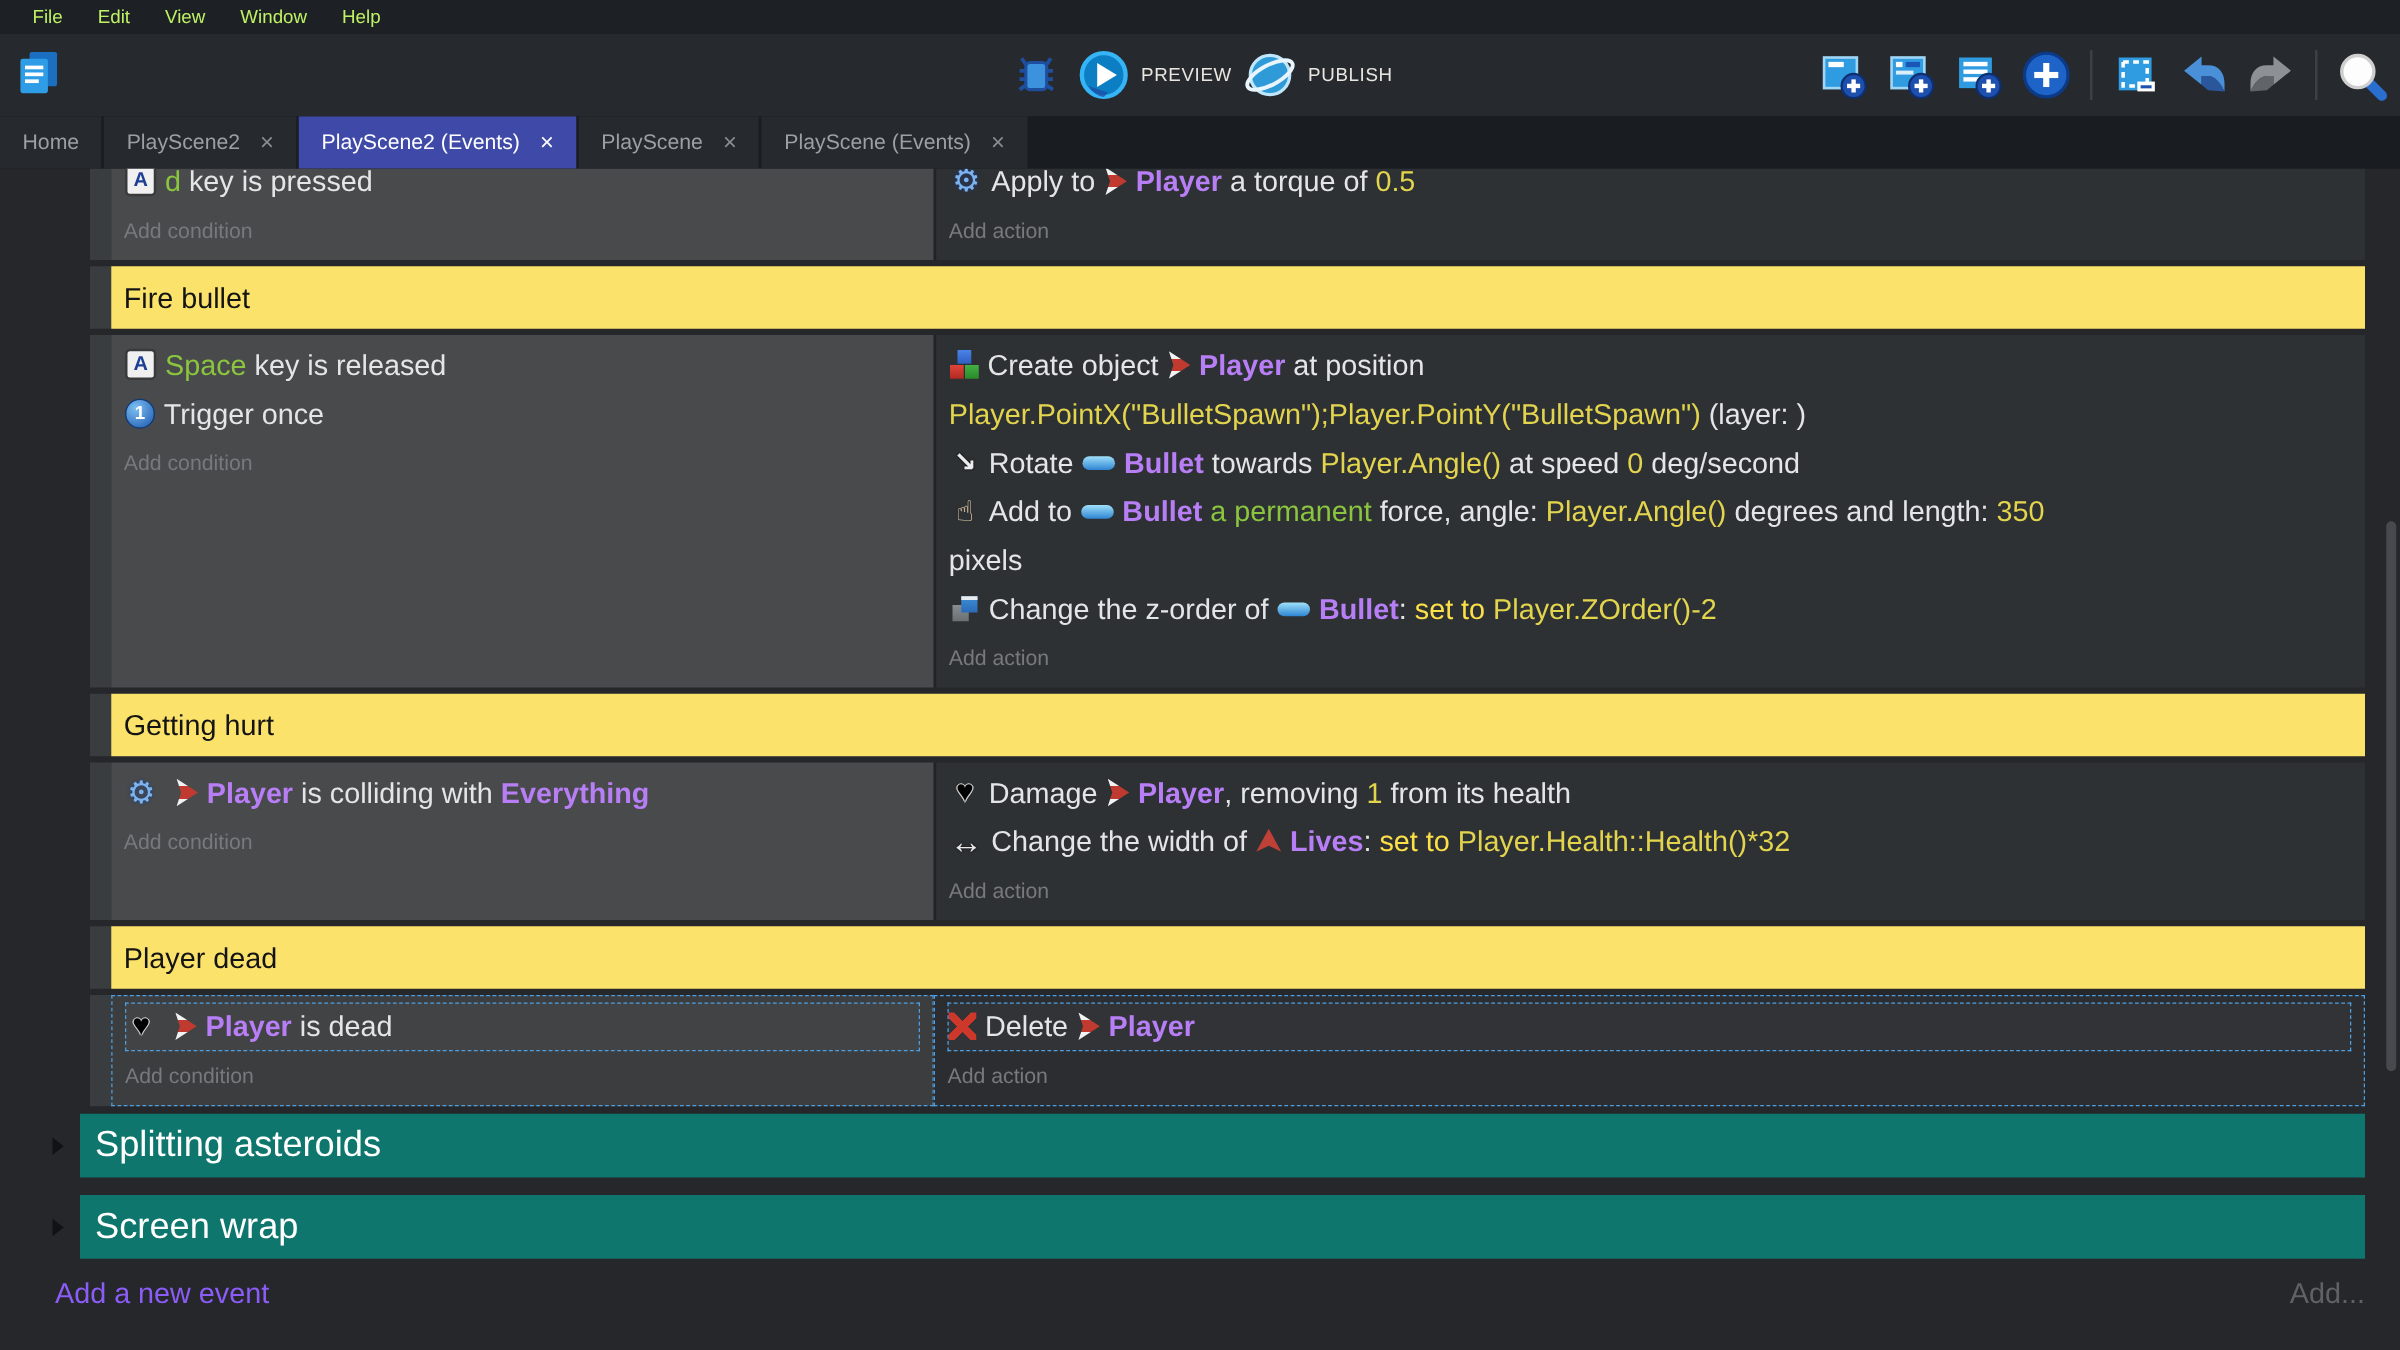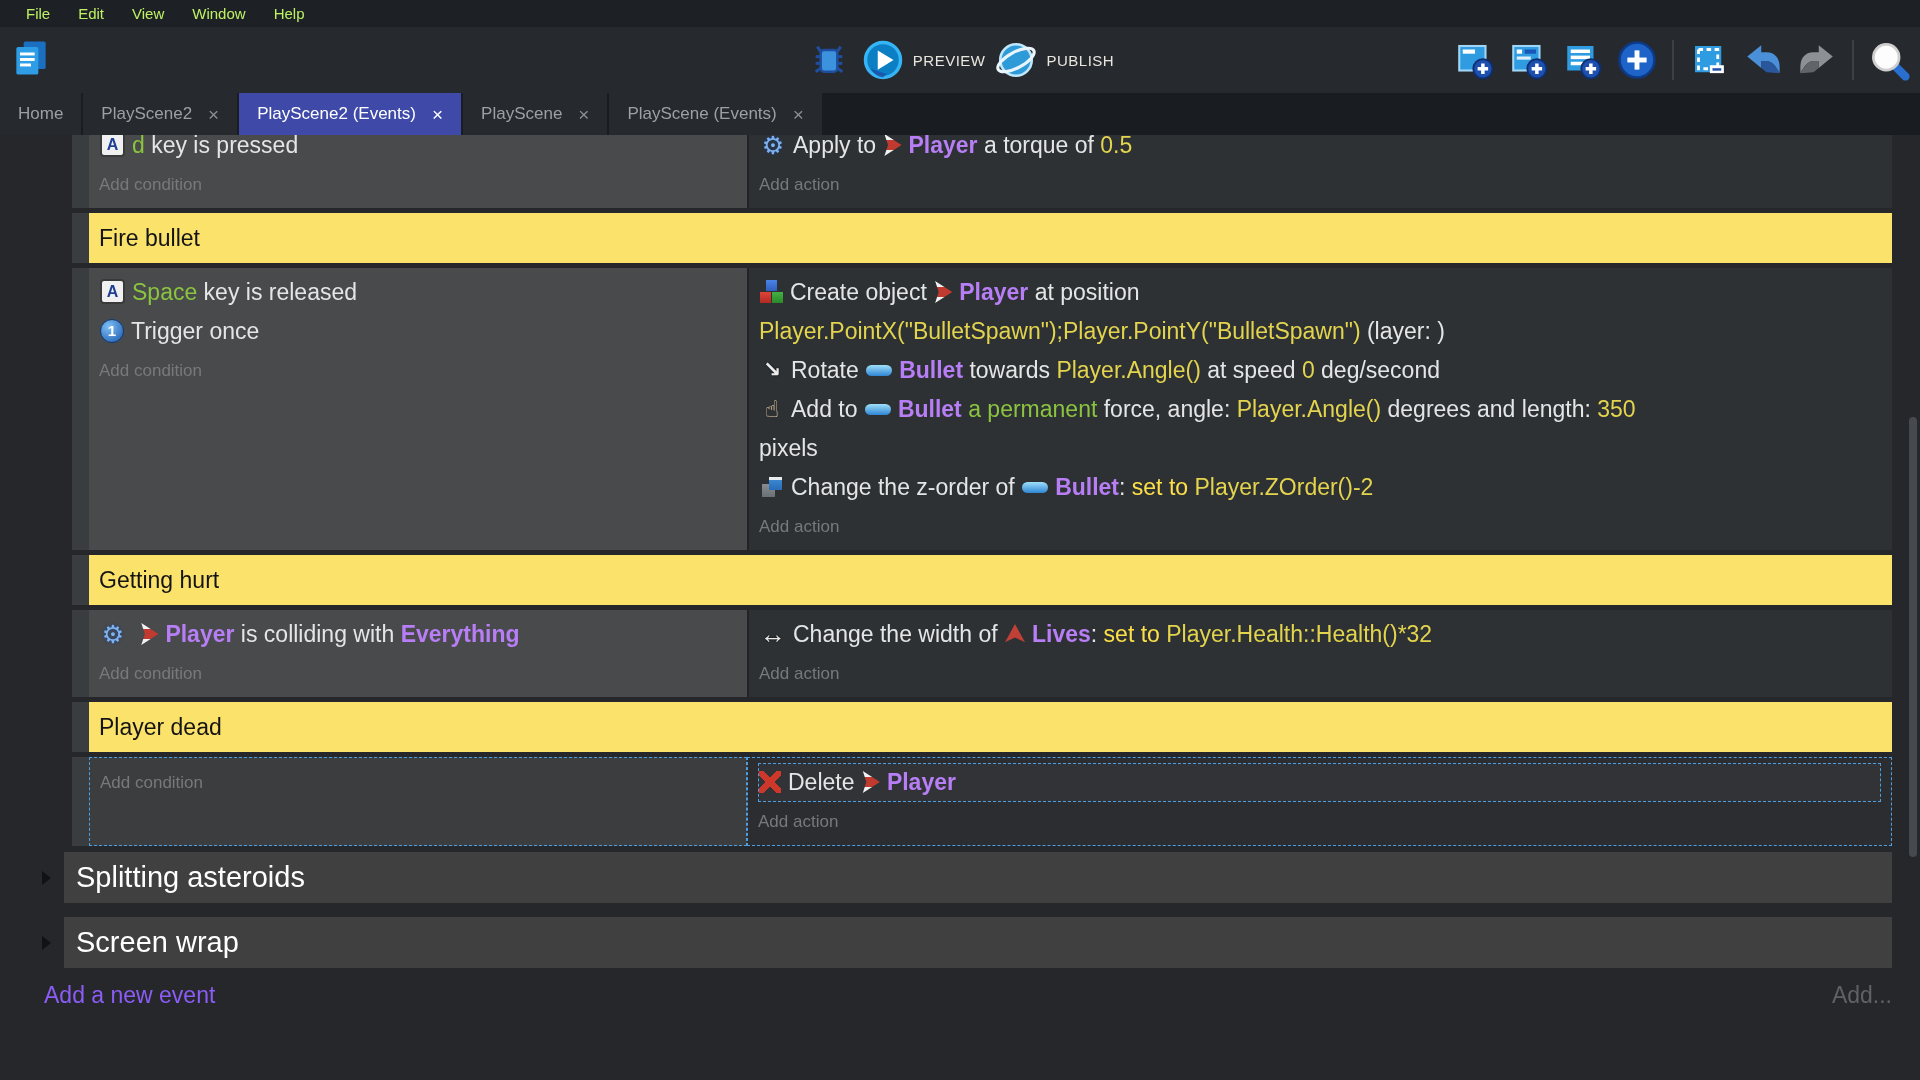--- a/index.html
+++ b/index.html
@@ -55,21 +55,21 @@
   .seg-g  { color: #8bc53f; }
   .seg-v  { color: #fde047; }
   
   .comment-row { height: 50px; }
   .comment-bar { flex: 1; background: #fbe26b; display: flex; align-items: center; padding-left: 10px; }
   .comment-text { color: #141414; font-size: 23px; }
   
   .group-row { margin: 6px 28px 14px 12px; height: 51px; align-items: center; }
   .group-arrow { width: 0; height: 0; border-top: 7px solid transparent; border-bottom: 7px solid transparent;
     border-left: 9px solid #101214; margin: 0 13px 0 2px; flex: 0 0 auto; }
-  .group-bar { flex: 1; height: 51px; background: #404040; display: flex; align-items: center; padding-left: 12px; }
+  .group-bar { flex: 1; height: 51px; background: #0f766e; display: flex; align-items: center; padding-left: 12px; }
   .group-text { color: #ffffff; font-size: 29px; }
   
   .sheet-footer { display: flex; justify-content: space-between; margin: 10px 28px 0 44px; }
   .footer-add-event { color: #8b5cf6; font-size: 23px; }
   .footer-add { color: #5f6265; font-size: 23px; }
   
   .scroll-thumb { position: absolute; right: 3px; top: 282px; width: 8px; height: 440px; background: #46494d; border-radius: 4px; }
   
   .ic { display: inline-block; vertical-align: middle; margin: -4px 7px 0 1px; position: relative; }
   .ic-keyboard { width: 25px; height: 25px; background: #f0f0f0; border: 2px solid #3a3a3a; border-radius: 4px; }
@@ -286,33 +286,35 @@
           <span class="comment-text">Getting hurt</span>
         </div>
       </div>
       <div class="row event-row">
         <div class="handle"></div>
         <div class="cell cond">
           <div class="line"><span class="ic ic-physics"></span><span class="seg-w"> </span><span class="ic ic-player-ship"></span><span class="seg-obj">Player</span><span class="seg-w"> is colliding with </span><span class="seg-obj">Everything</span></div>
           <div class="placeholder">Add condition</div>
         </div>
         <div class="cell act">
+          <div class="line"><span class="ic ic-heart"></span><span class="seg-w">Damage </span><span class="ic ic-player-ship"></span><span class="seg-obj">Player</span><span class="seg-w">, removing </span><span class="seg-y">1</span><span class="seg-w"> from its health</span></div>
           <div class="line"><span class="ic ic-width"></span><span class="seg-w">Change the width of </span><span class="ic ic-lives"></span><span class="seg-obj">Lives</span><span class="seg-w">: </span><span class="seg-v">set to</span><span class="seg-w"> </span><span class="seg-y">Player.Health::Health()*32</span></div>
           <div class="placeholder">Add action</div>
         </div>
       </div>
       <div class="row comment-row">
         <div class="handle"></div>
         <div class="comment-bar">
           <span class="comment-text">Player dead</span>
         </div>
       </div>
       <div class="row event-row selected">
         <div class="handle"></div>
         <div class="cell cond">
+          <div class="line line-selected"><span class="ic ic-heart"></span><span class="seg-w"> </span><span class="ic ic-player-ship"></span><span class="seg-obj">Player</span><span class="seg-w"> is dead</span></div>
           <div class="placeholder">Add condition</div>
         </div>
         <div class="cell act">
           <div class="line line-selected"><span class="ic ic-delete"></span><span class="seg-w">Delete </span><span class="ic ic-player-ship"></span><span class="seg-obj">Player</span></div>
           <div class="placeholder">Add action</div>
         </div>
       </div>
       <div class="row group-row">
         <span class="group-arrow"></span>
         <div class="group-bar">

